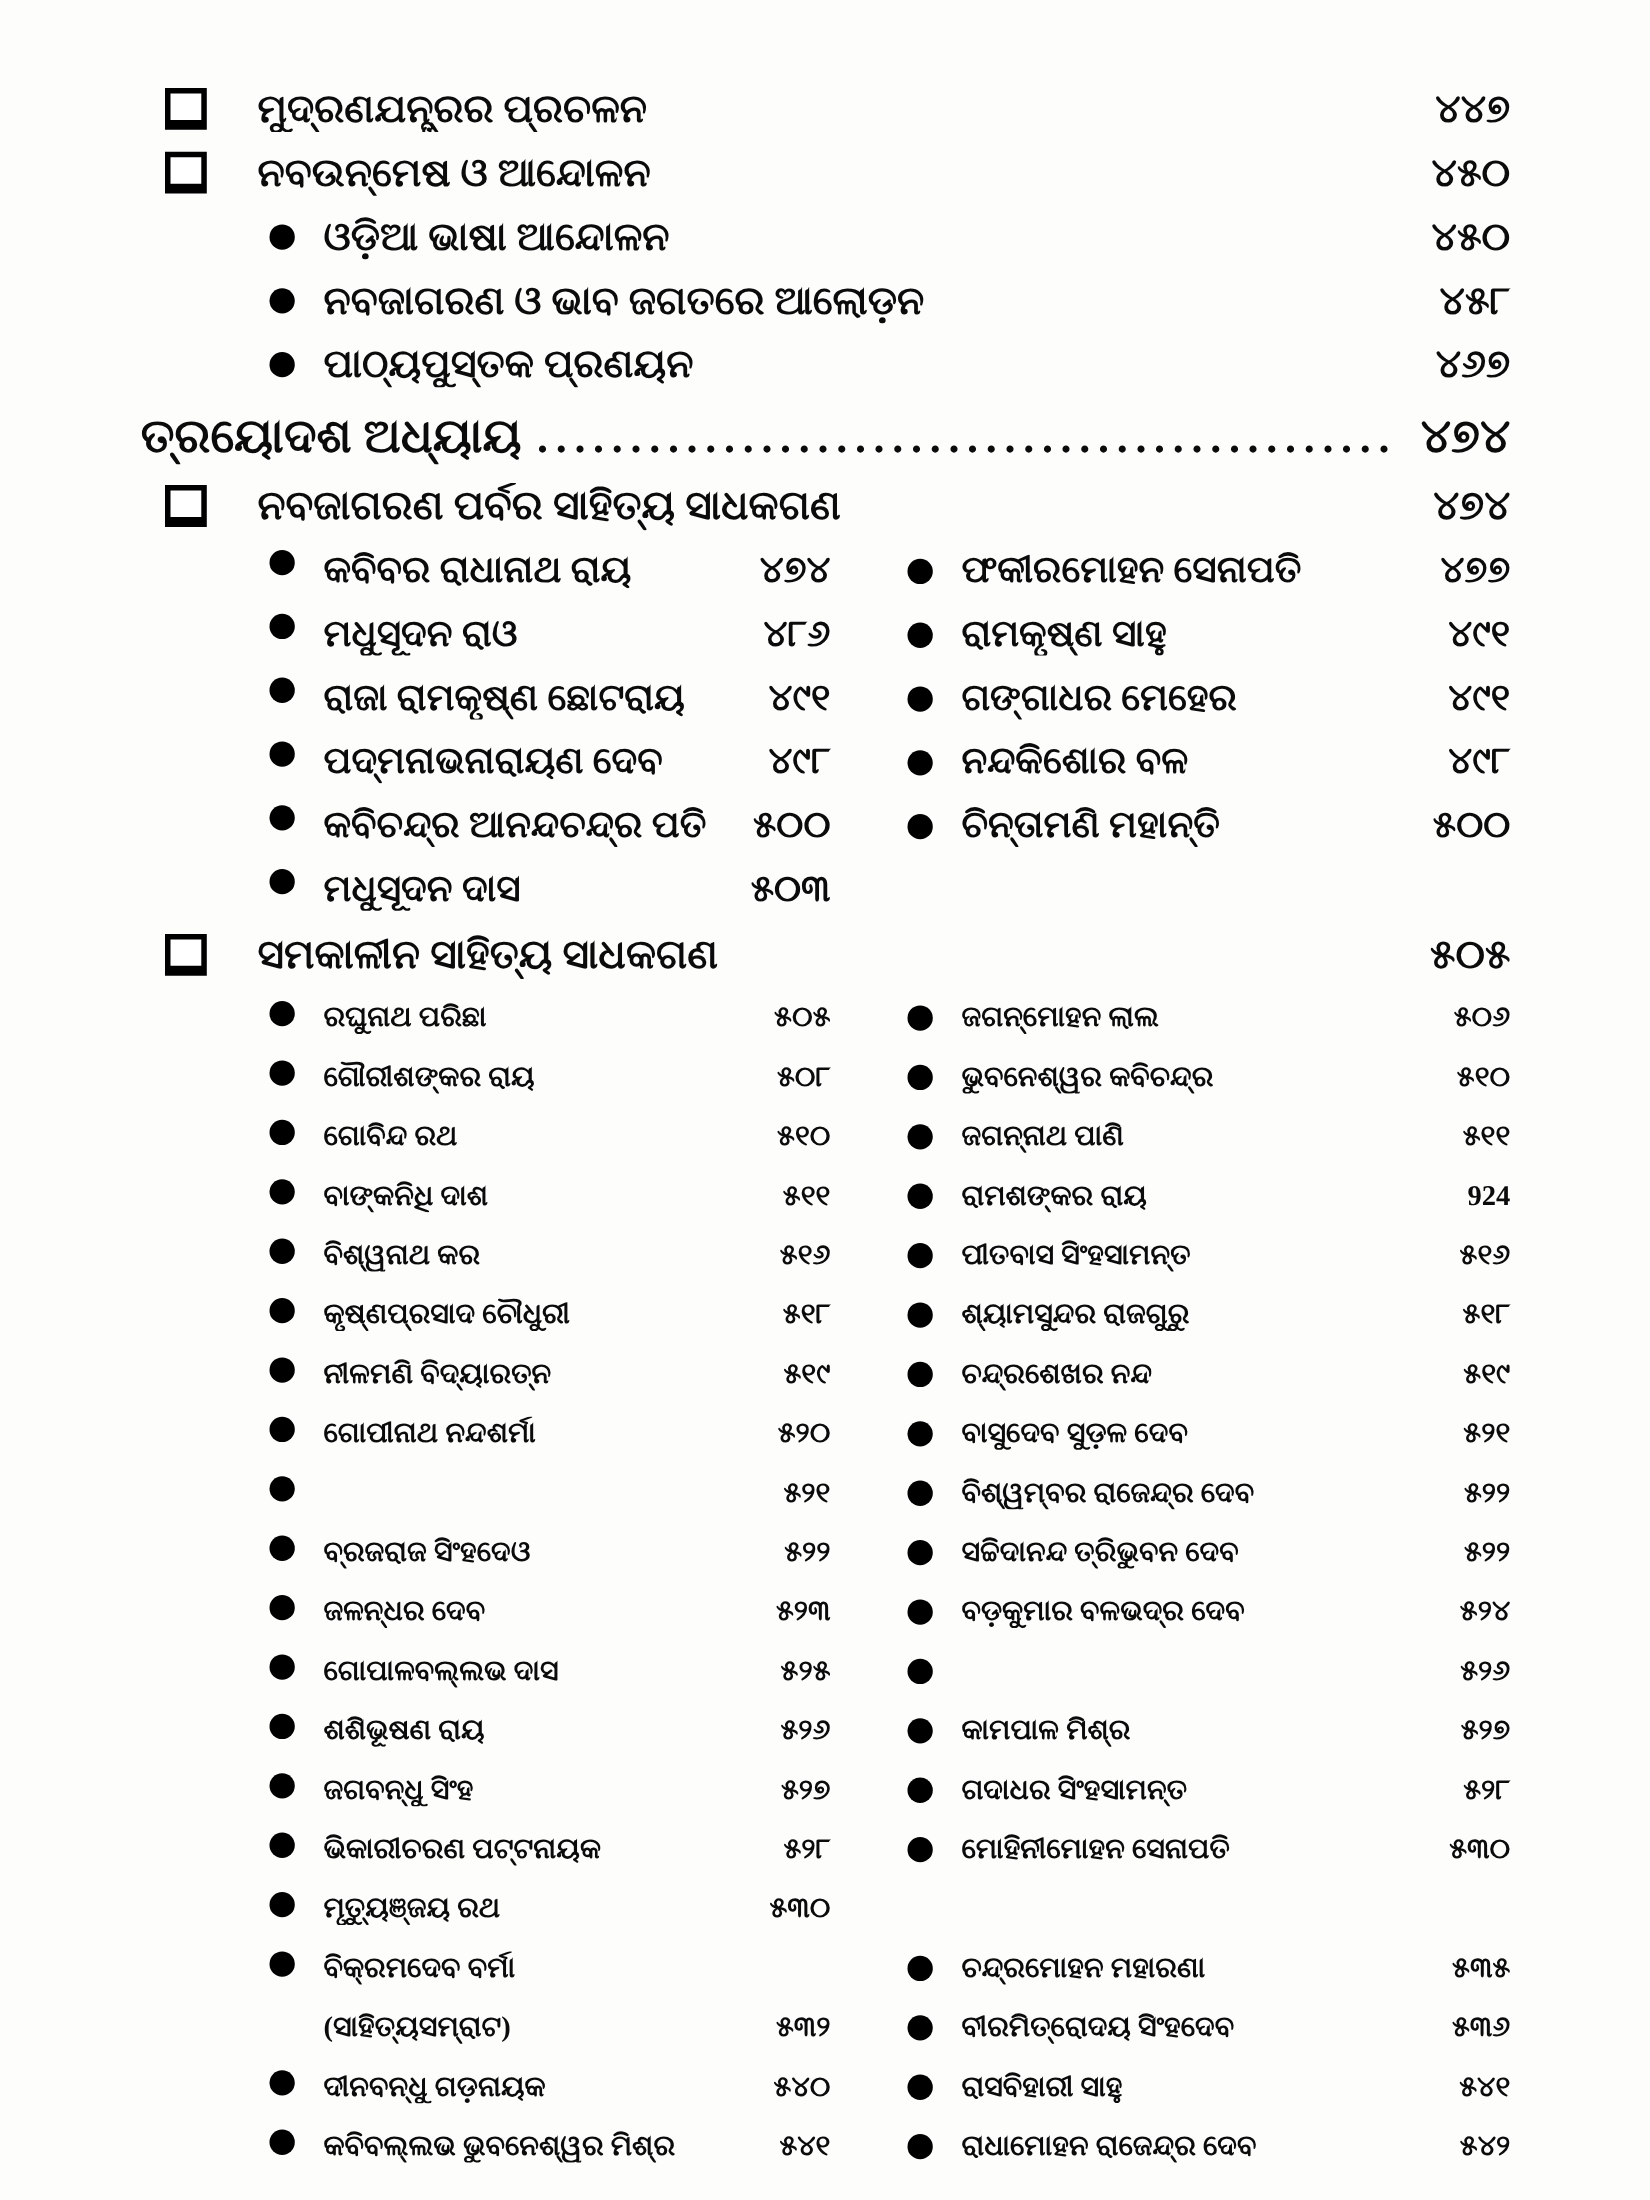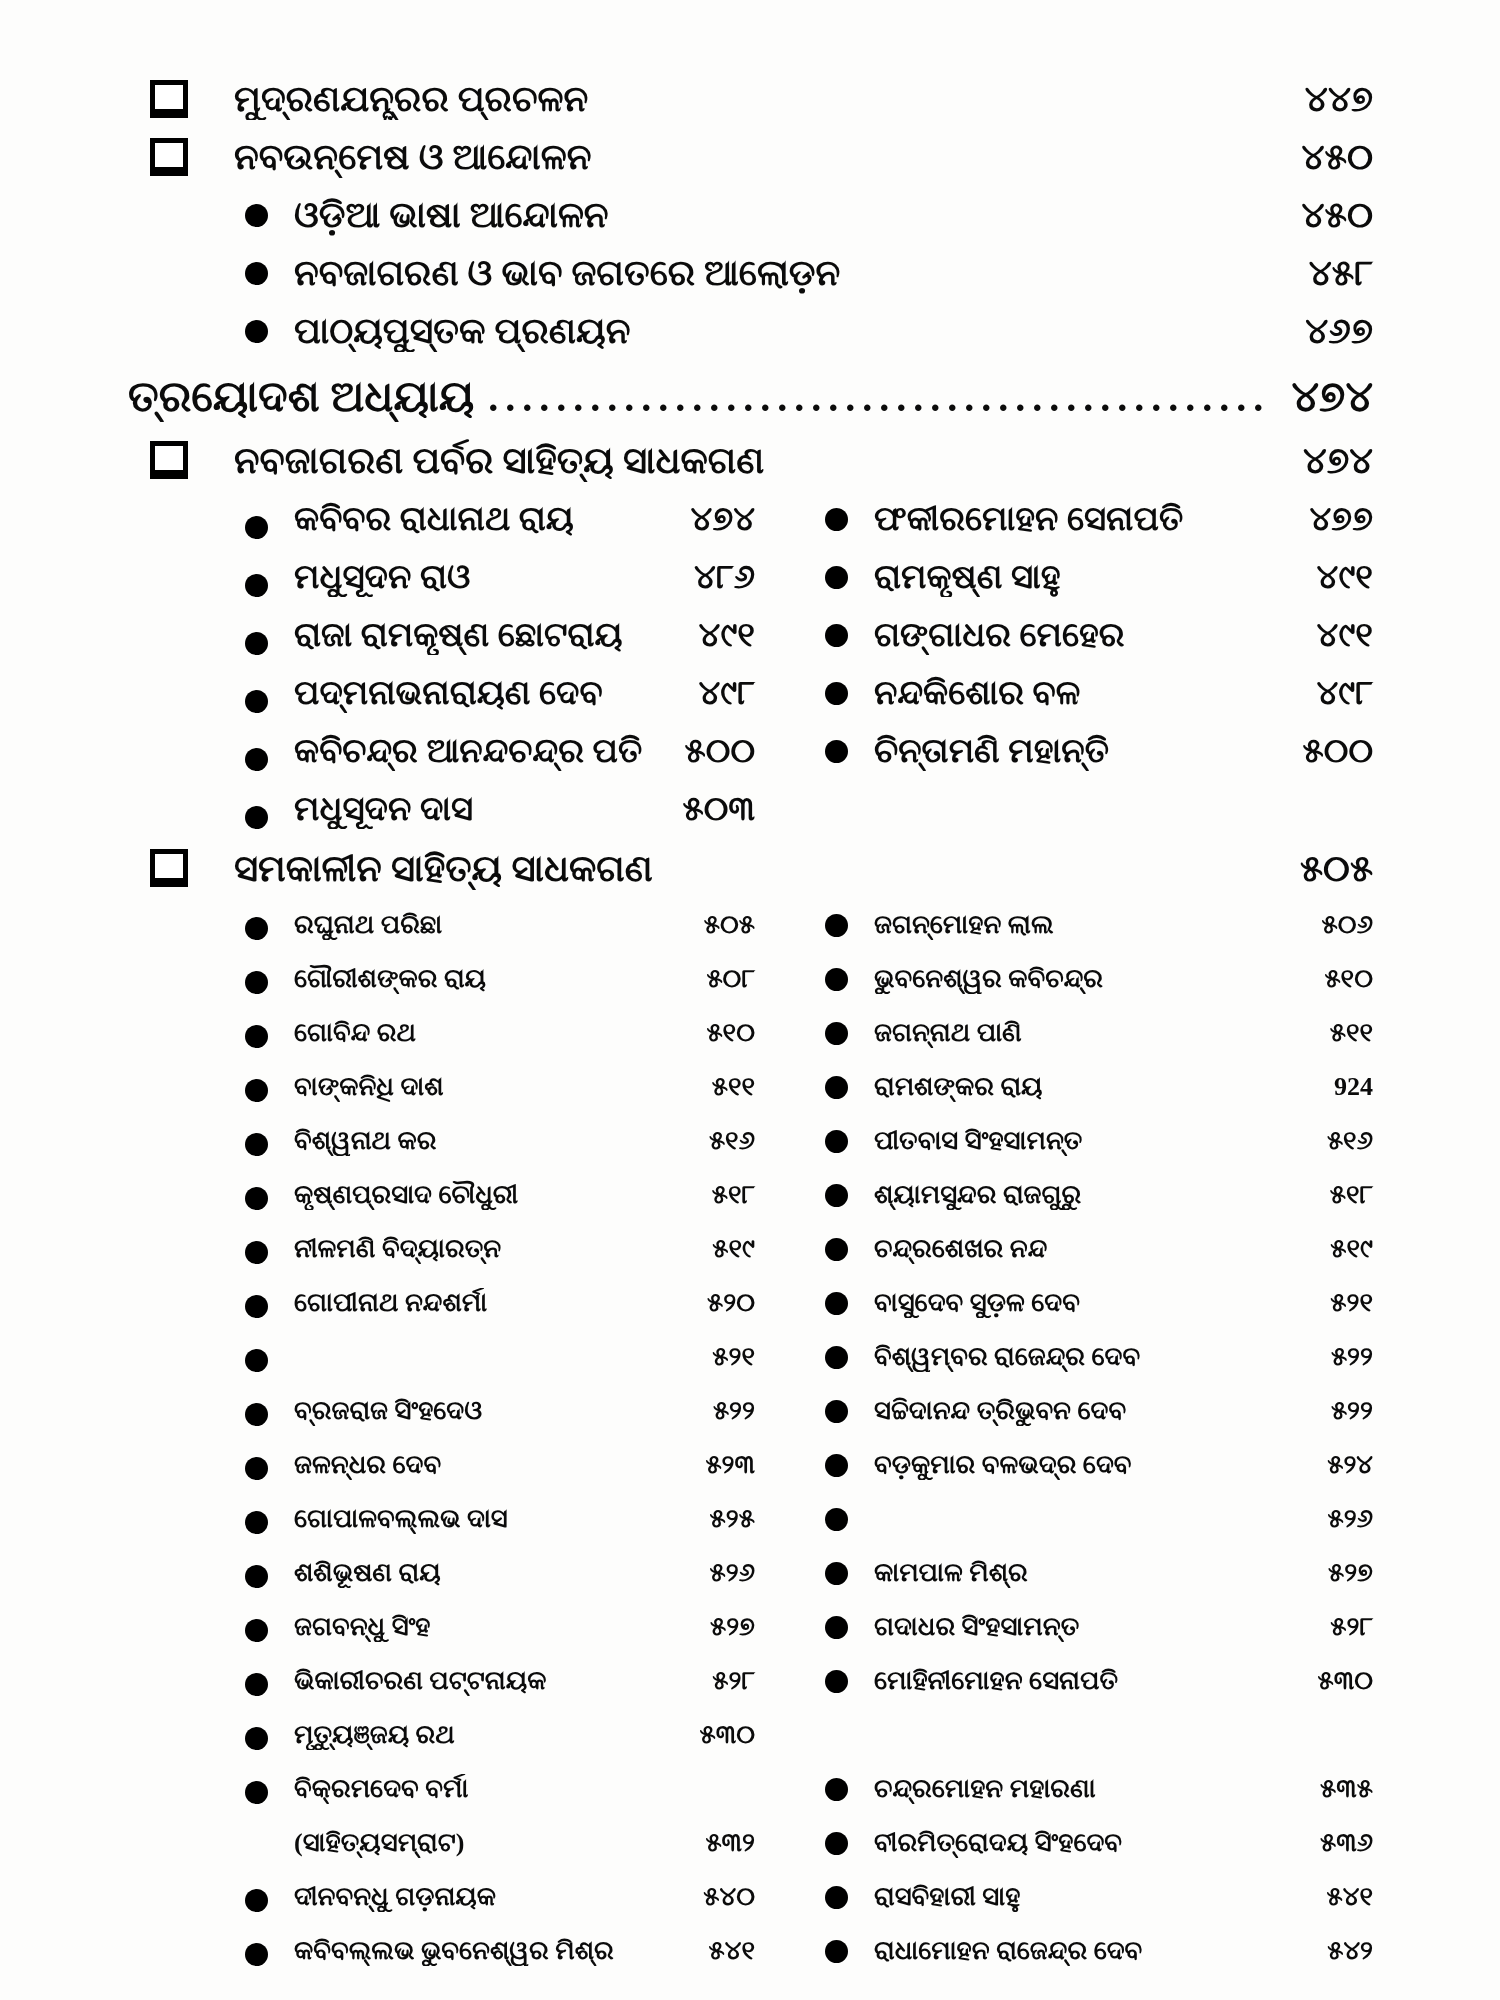--- a/index.html
+++ b/index.html
@@ -14,21 +14,21 @@
   .checkbox{flex:0 0 auto;width:28px;height:24px;border:5px solid #000;border-bottom-width:9px;
     margin-left:22px;margin-right:46px;background:#fff;}
   .bullet{flex:0 0 auto;width:23px;height:23px;border-radius:50%;background:#000;margin-right:26px;}
   .lbl{white-space:nowrap;overflow:hidden;}
   .pnum{margin-left:auto;padding-left:14px;white-space:nowrap;}
   .chapter{height:66px;font-size:43px;display:flex;align-items:center;margin-top:4px;}
   .dots{flex:1;overflow:hidden;white-space:nowrap;letter-spacing:7px;margin:0 10px 0 14px;
     font-size:40px;}
   .sec-header{height:60px;font-size:37px;}
   .cols{width:100%;display:flex;align-items:center;}
-  .col-l{width:627px;display:flex;align-items:flex-end;box-sizing:border-box;padding-left:117px;}
+  .col-l{width:627px;display:flex;align-items:flex-start;box-sizing:border-box;padding-left:117px;}
   .col-r{flex:1;display:flex;align-items:center;margin-left:70px;}
   .rows-s1 .row{height:58px;font-size:34px;}
   .rows-s2 .row{height:54px;font-size:26px;}
   .hidden-keep{visibility:hidden;}
 </style>
 </head>
 <body>
 
 <div class="content">
   <div id="top-list">

